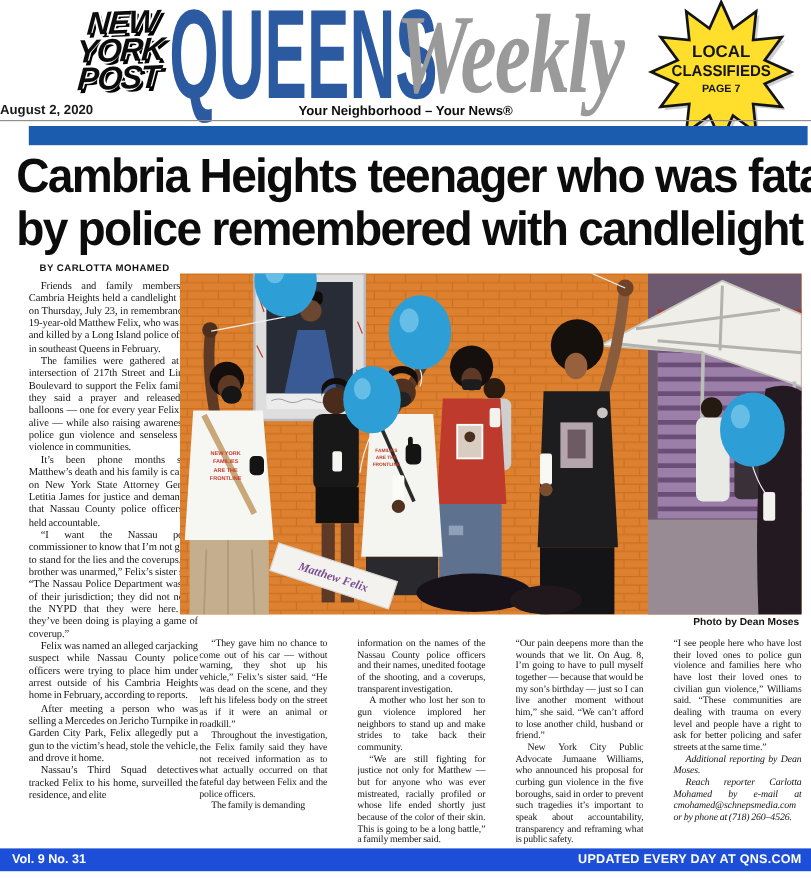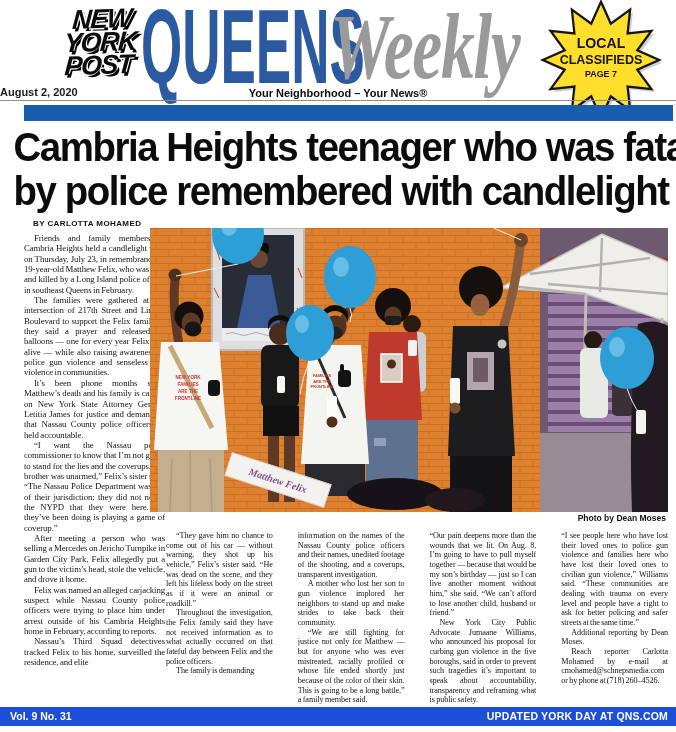--- a/index.html
+++ b/index.html
@@ -36,21 +36,21 @@
     font-weight:bold; font-size:40px; line-height:43.5px; letter-spacing:-1.5px;
     color:#0c0c0c; transform:scaleX(0.96); transform-origin:center top; white-space:nowrap;
   }
   .byline { position:absolute; left:33px; top:219px; font-size:8px; font-weight:bold;
     letter-spacing:.4px; color:#111; }
   
   .bodytext { font-family:"Liberation Serif", serif; color:#141414;
     text-align:justify; letter-spacing:-0.1px; word-spacing:-0.5px;margin-left:16px; }
   .bodytext p { margin:0; text-indent:10px; }
   .bodytext p.noindent { text-indent:0; }
-  .bodytext p.ital { }
+  .bodytext p.ital { font-style:italic; }
   .col-left { position:absolute; left:8px; top:233px; width:141px; height:472px;
     overflow:hidden; font-size:8.8px; line-height:10.35px; }
   .under-cols { position:absolute; left:150px; right:8px; top:531px; height:174px;
     display:flex; gap:9px; }
   .ucol { flex:1 1 0; overflow:hidden; font-size:8.2px; line-height:9.65px; }
   
   .photo { position:absolute; left:150px; top:228px; width:518px; height:284px;
     display:block; background:#dd8130; }
   .credit { position:absolute; right:10px; top:513px; font-size:8.5px; font-weight:bold; color:#111; }
   
@@ -89,22 +89,22 @@
     <div>Cambria Heights teenager who was fatally shot</div>
     <div>by police remembered with candlelight vigil</div>
   </div>
   <div class="byline">BY CARLOTTA MOHAMED</div>
 
   <div class="col-left bodytext">
     <p>Friends and family members in Cambria Heights held a candlelight vigil on Thursday, July 23, in remembrance of 19-year-old Matthew Felix, who was shot and killed by a Long Island police officer in southeast Queens in February.</p>
     <p>The families were gathered at the intersection of 217th Street and Linden Boulevard to support the Felix family as they said a prayer and released 19 balloons — one for every year Felix was alive — while also raising awareness of police gun violence and senseless gun violence in communities.</p>
     <p>It’s been phone months since Matthew’s death and his family is calling on New York State Attorney General Letitia James for justice and demanding that Nassau County police officers be held accountable.</p>
     <p>“I want the Nassau police commissioner to know that I’m not going to stand for the lies and the coverups. My brother was unarmed,” Felix’s sister said. “The Nassau Police Department was out of their jurisdiction; they did not notify the NYPD that they were here. All they’ve been doing is playing a game of coverup.”</p>
+    <p>Felix was named an alleged carjacking suspect while Nassau County police officers were trying to place him under arrest outside of his Cambria Heights home in February, according to reports.</p>
     <p>After meeting a person who was selling a Mercedes on Jericho Turnpike in Garden City Park, Felix allegedly put a gun to the victim’s head, stole the vehicle, and drove it home.</p>
-    <p>Felix was named an alleged carjacking suspect while Nassau County police officers were trying to place him under arrest outside of his Cambria Heights home in February, according to reports.</p>
     <p>Nassau’s Third Squad detectives tracked Felix to his home, surveilled the residence, and elite</p>
   </div>
 
   <svg class="photo" viewBox="0 0 518 284" preserveAspectRatio="none">
     <defs>
       <pattern id="brick" width="26" height="14" patternUnits="userSpaceOnUse">
         <rect width="26" height="14" fill="#dd8130"></rect>
         <path d="M0 0.5H26 M0 7.5H26 M6 0V7 M19 7V14" stroke="#c2691d" stroke-width="1" fill="none" opacity="0.7"></path>
       </pattern>
     </defs>
@@ -262,16 +262,16 @@
     </div>
     <div class="ucol bodytext">
       <p class="noindent">“I see people here who have lost their loved ones to police gun violence and families here who have lost their loved ones to civilian gun violence,” Williams said. “These communities are dealing with trauma on every level and people have a right to ask for better policing and safer streets at the same time.”</p>
       <p class="ital">Additional reporting by Dean Moses.</p>
       <p class="ital">Reach reporter Carlotta Mohamed by e-mail at cmohamed@schnepsmedia.com or by phone at (718) 260–4526.</p>
     </div>
   </div>
 
   <div class="footer-bar">
     <span class="vol">Vol. 9 No. 31</span>
-    <span class="upd">UPDATED YORK DAY AT QNS.COM</span>
+    <span class="upd">UPDATED EVERY DAY AT QNS.COM</span>
   </div>
 
 </div>
 
 </body></html>

